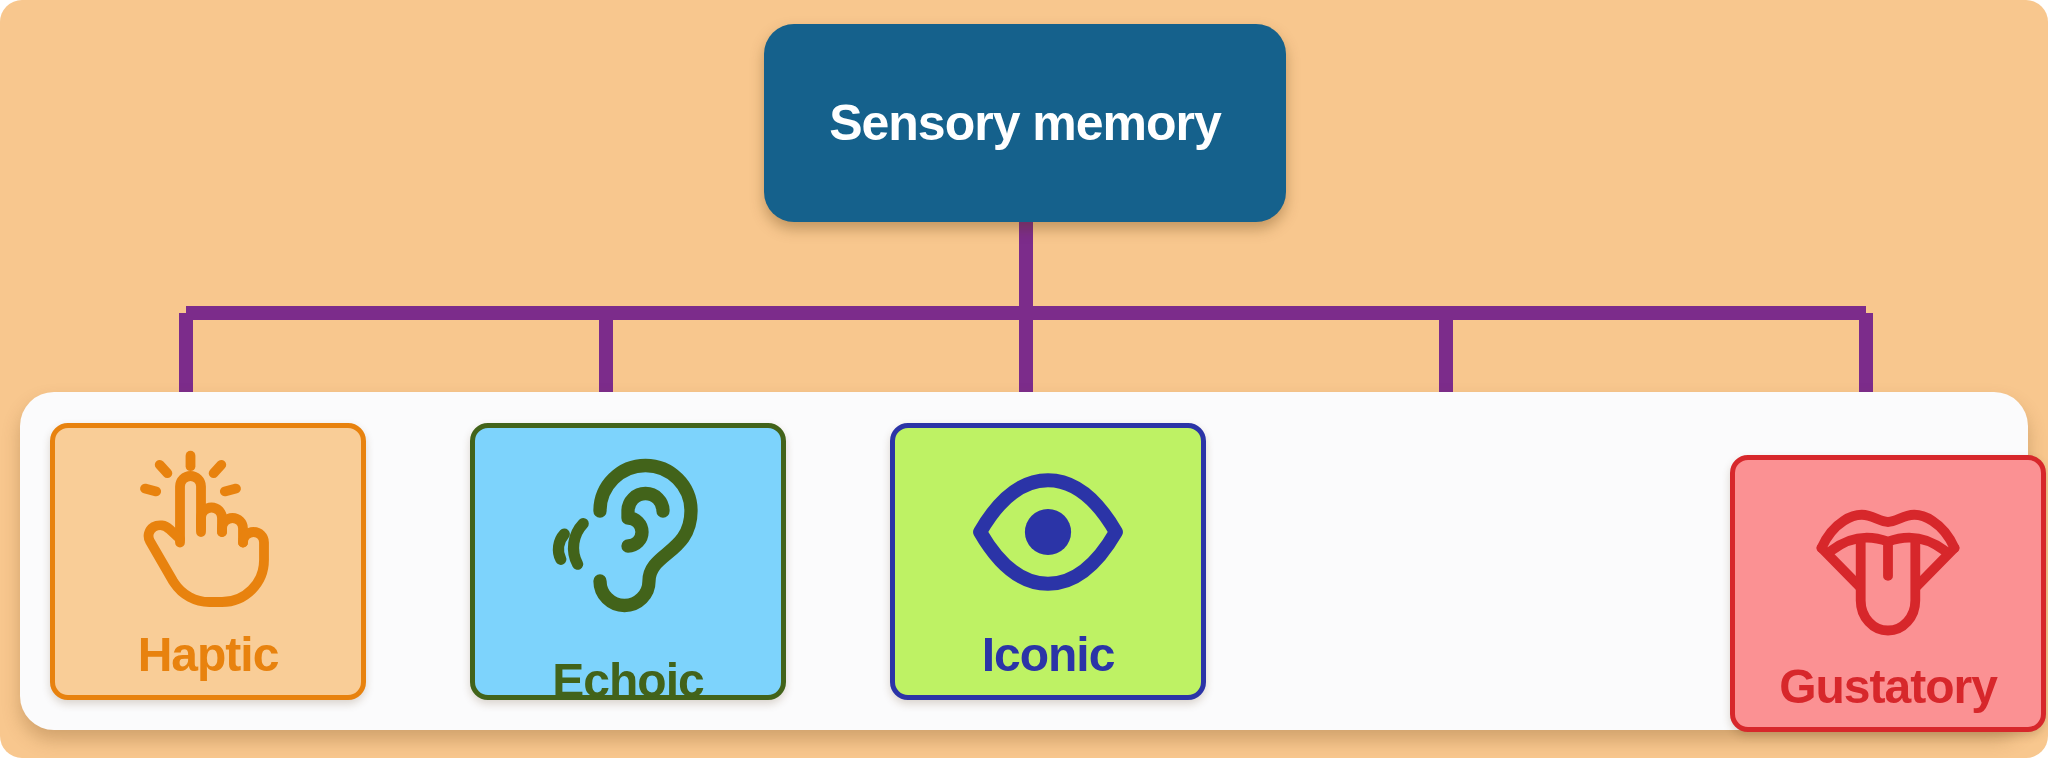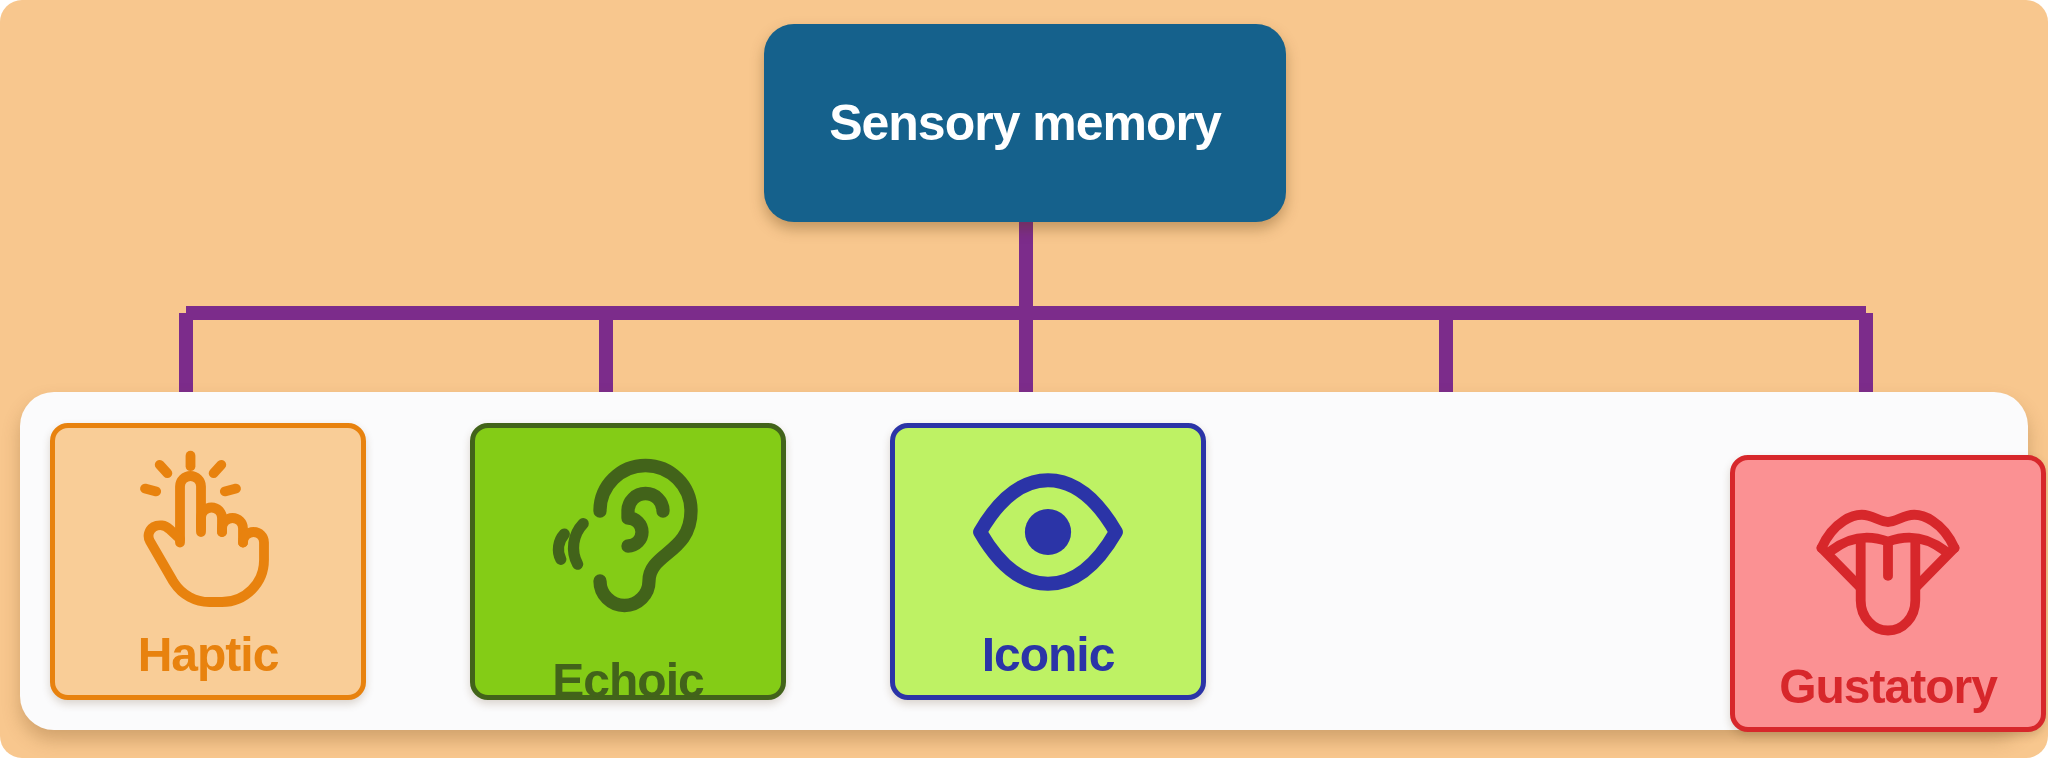--- a/index.html
+++ b/index.html
@@ -66,21 +66,21 @@
         <path d="M9.5 2.6V1.1"></path>
         <path d="M6.2 3.6 5.1 2.4"></path>
         <path d="M12.8 3.6l1.1-1.2"></path>
         <path d="M4.6 6.2 3 5.8"></path>
         <path d="M14.4 6.2l1.6-.4"></path>
       </svg>
     </span>
     <span class="node-label">Haptic</span>
   </div>
 
-  <div class="node-box n1" style="background-color: #84cc16; border-color: rgb(66, 99, 26); color: rgb(66, 99, 26); gap: 41px;">
+  <div class="node-box n1" style="background-color: #7dd3fc; border-color: rgb(66, 99, 26); color: rgb(66, 99, 26); gap: 41px;">
     <span class="icon">
       <svg width="168" height="168" viewBox="0 0 24 24" stroke-width="1.9">
         <g transform="translate(2 0.5)">
           <path d="M6 8.5a6.5 6.5 0 1 1 13 0c0 6-6 6-6 10a3.5 3.5 0 1 1-7 0"></path>
           <path d="M15 8.5a2.5 2.5 0 0 0-5 0v1a2 2 0 1 1 0 4"></path>
         </g>
         <path d="M5.6 10.8A5 5 0 0 0 4.8 16.6" stroke-width="1.6"></path>
         <path d="M2.9 12.3A3.2 3.2 0 0 0 2.4 15.9" stroke-width="1.6"></path>
       </svg>
     </span>

